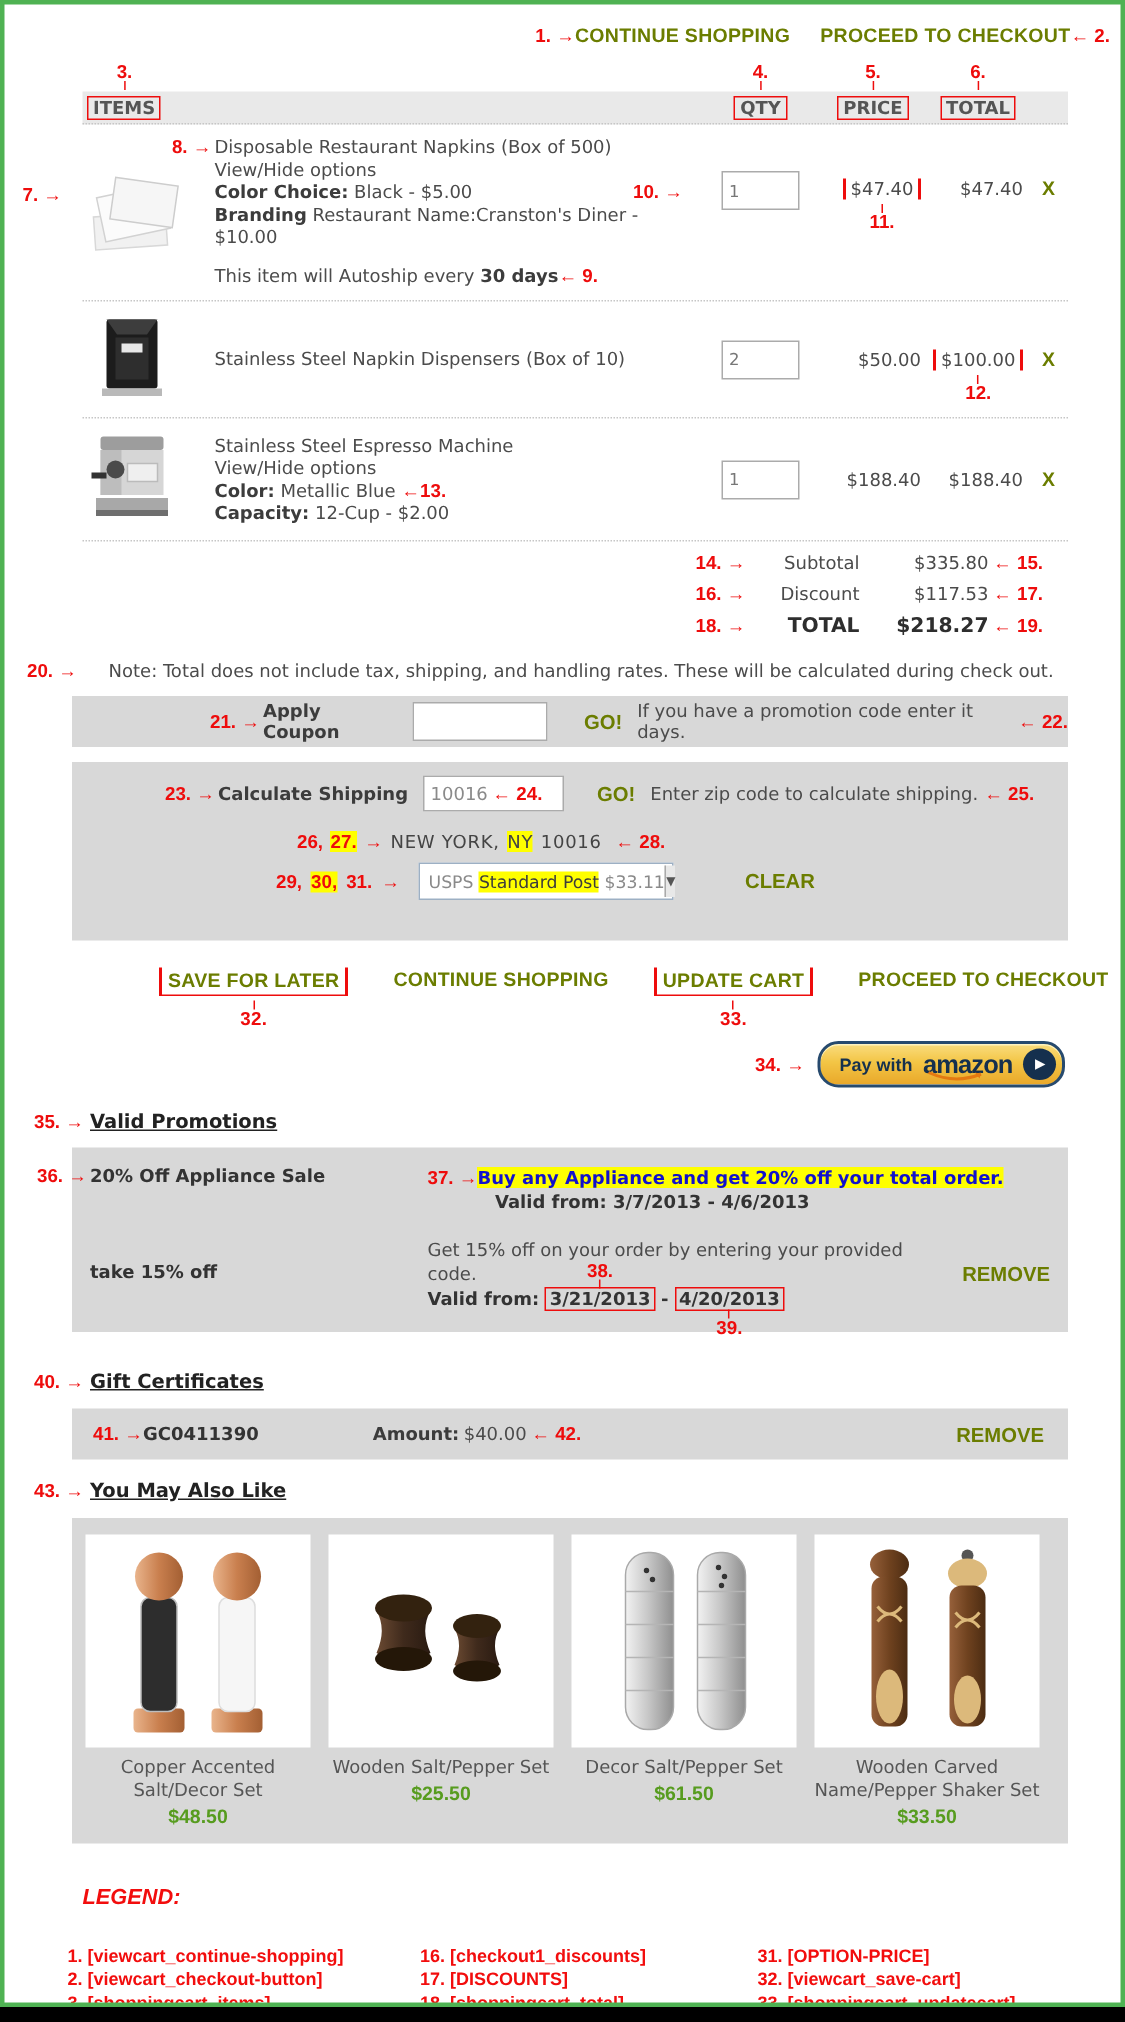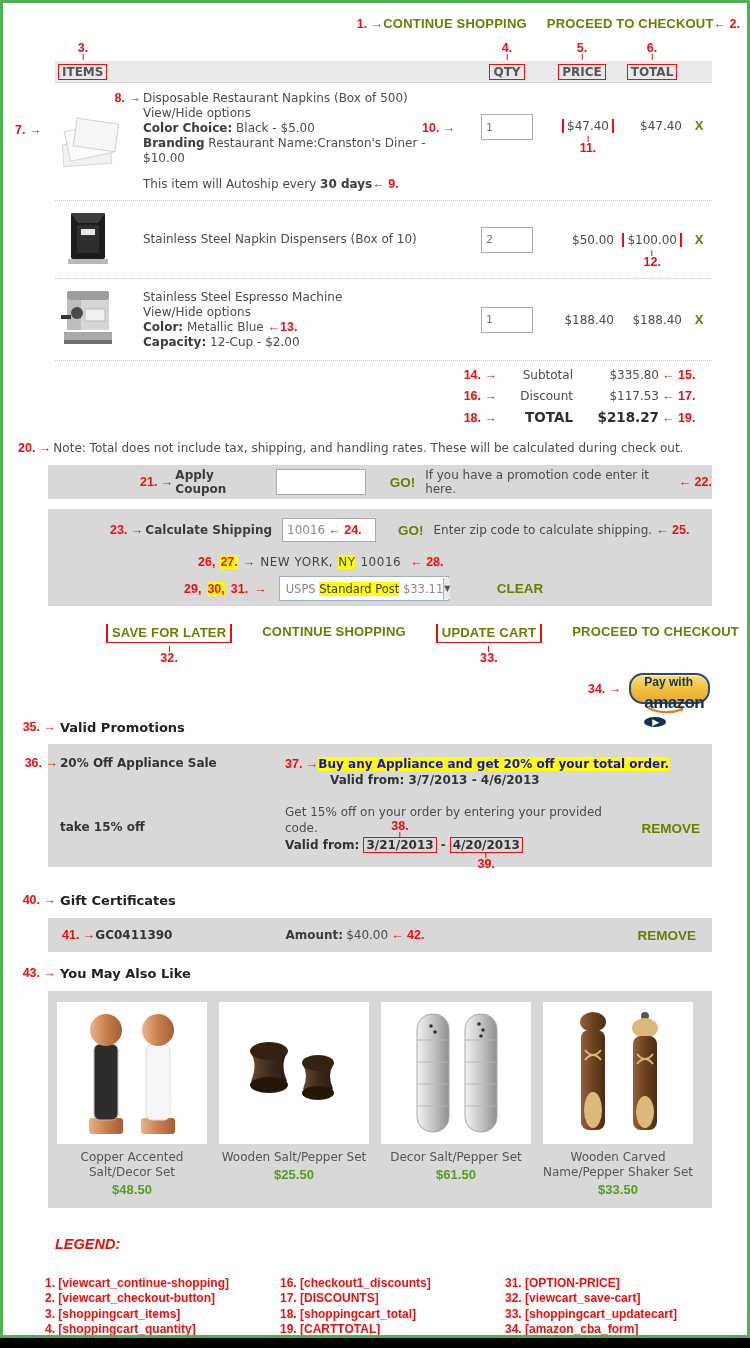--- a/index.html
+++ b/index.html
@@ -47,51 +47,51 @@
 
   
   .trow{display:flex;justify-content:flex-end;align-items:baseline;margin:4px 40px 0 0;line-height:17px;}
   .trow .lbl{width:74px;text-align:right;}
   .trow .val{width:86px;text-align:right;}
   .trow .annl{margin-right:2px;}
   .trow .annr{width:48px;text-align:left;margin-left:3px;}
   .trow.big .lbl,.trow.big .val{font-weight:bold;color:#2e2e2e;font-size:13.5px;}
 
   .noteline{display:flex;margin:14px 0 0 18px;align-items:baseline;}
-  .noteline .txt{margin-left:2px;}
+  .noteline .txt{margin-left:21px;}
 
   .graybar{background:#d8d8d8;margin:10px 38px 0 48px;}
   .coupon{height:34px;display:flex;align-items:center;padding-left:92px;gap:10px;}
   .inputw{width:84px;height:22px;border:1px solid #ababab;background:#fff;display:inline-flex;align-items:center;padding:0 4px;color:#8a8a8a;}
   .coupon input{width:84px;height:22px;border:1px solid #ababab;background:#fff;}
-  .shipblock{padding:9px 0 5px 0;}
+  .shipblock{padding:9px 0 27px 0;}
   .shiprow{display:flex;align-items:center;padding-left:62px;gap:10px;}
   .cityrow{padding-left:150px;margin-top:13px;display:flex;align-items:baseline;gap:5px;color:#444;text-align:center;}
   .cityrow .cityname{letter-spacing:.5px;}
   .optrow{padding-left:136px;margin-top:7px;display:flex;align-items:center;gap:6px;}
   .fselect{width:168px;height:23px;border:1px solid #9db0c4;background:#fff;display:flex;align-items:center;}
   .fselect .optxt{flex:1;padding-left:6px;color:#8a8a8a;font-size:11.5px;white-space:nowrap;}
   .fselect .optxt .dsc{color:#3c3c3c;}
   .fselect .arrowbtn{width:17px;height:21px;background:#e8e8e8;border-left:1px solid #aaa;display:flex;align-items:center;justify-content:center;color:#555;font-size:8px;}
   .clear{margin-left:42px;font-size:13.5px;}
 
   .btnrow{display:flex;gap:30px;margin:18px 0 0 106px;}
   .abtn{position:relative;font-size:13px;letter-spacing:.2px;}
   .bracket{border-left:2px solid #ee0c0c;border-right:2px solid #ee0c0c;border-bottom:1px solid #ee0c0c;padding:1px 4px 2px;display:inline-block;}
   .abtn .uann{top:22px;}
 
   .amzrow{display:flex;justify-content:flex-end;align-items:center;margin:30px 40px 0 0;gap:8px;}
-  .amzn{display:flex;align-items:flex-start;height:27px;padding:0 4px 0 13px;border-radius:14px;
-    background:linear-gradient(#fadd7e,#f3c545 45%,#e9a82a);border:2px solid #274a6e;box-shadow:inset 0 1px 0 #fff3c0;gap:7px;flex-direction:column;}
+  .amzn{display:flex;align-items:center;height:27px;padding:0 4px 0 13px;border-radius:14px;
+    background:linear-gradient(#fadd7e,#f3c545 45%,#e9a82a);border:2px solid #274a6e;box-shadow:inset 0 1px 0 #fff3c0;gap:7px;}
   .amzn .pw{color:#15304e;font-weight:bold;font-family:"Liberation Sans",sans-serif;font-size:12px;}
   .amzn .brand{position:relative;color:#15304e;font-weight:bold;font-family:"Liberation Sans",sans-serif;font-size:17px;letter-spacing:-.6px;line-height:14px;}
   .amzn .smile{position:absolute;left:2px;bottom:-5px;}
   .amzn .circ{width:21px;height:21px;border-radius:50%;background:#15304e;color:#fff;display:flex;align-items:center;justify-content:center;font-size:9px;padding-left:1px;}
 
-  .sechdr{position:relative;margin:16px 3px 0 60px;font-weight:bold;color:#222;font-size:13px;font-family:"DejaVu Sans",sans-serif;}
+  .sechdr{position:relative;margin:16px 3px 0 60px;font-weight:bold;color:#222;font-size:13px;font-family:"DejaVu Sans",sans-serif;text-decoration:underline;}
   .sechdr .ann{position:absolute;right:100%;margin-right:4px;top:0;}
 
   .promobox{position:relative;background:#d8d8d8;margin:9px 38px 0 48px;padding:12px 12px 14px 12px;}
   .promorow{display:flex;}
   .pname{width:225px;font-weight:bold;color:#333;position:relative;}
   .pname .ann{position:absolute;right:100%;margin-right:2px;}
   .pdesc{width:390px;line-height:16px;}
   .pdesc .dhl{color:#1111cc;font-weight:bold;font-family:"DejaVu Sans",sans-serif;}
   .pvalid{font-weight:bold;color:#333;margin-left:45px;}
   .promorow2{margin-top:16px;}
@@ -99,21 +99,21 @@
   .pdesc2{width:330px;line-height:16px;}
   .vline{margin-top:1px;font-weight:bold;color:#333;display:flex;align-items:center;gap:4px;}
   .datebox{position:relative;border:1px solid #ee0c0c;padding:0 2px;display:inline-block;}
   .datebox .oann{position:absolute;left:50%;transform:translateX(-50%);display:flex;flex-direction:column;align-items:center;line-height:12px;}
   .datebox .above{bottom:100%;}
   .datebox .below{top:100%;}
   .premove{margin-left:auto;align-self:center;font-size:13.5px;}
 
   .giftbar{display:flex;align-items:center;height:34px;padding:0 14px;}
   .giftbar .gname{font-weight:bold;color:#333;}
-  .giftbar .amt{margin-left:113px;display:flex;align-items:baseline;gap:3px;}
+  .giftbar .amt{margin-left:76px;display:flex;align-items:baseline;gap:3px;}
 
   .featbox{background:#d8d8d8;margin:10px 38px 0 48px;padding:11px 8px;display:flex;gap:10px;}
   .card{width:152px;display:flex;flex-direction:column;align-items:center;}
   .card .imgbox{width:150px;height:142px;background:#fff;display:flex;align-items:center;justify-content:center;}
   .card .nm{margin-top:6px;text-align:center;color:#555;line-height:15px;}
   .card .pr{margin-top:2px;color:#579c1f;font-weight:bold;font-family:"Liberation Sans",sans-serif;font-size:13px;}
 
   .legend{margin:28px 0 0 55px;}
   .legend .ltitle{color:#f20d0d;font-weight:bold;font-style:italic;font-family:"Liberation Sans",sans-serif;font-size:14.5px;}
   .lcols{display:grid;grid-template-columns:235px 225px auto;margin:24px 0 0 -10px;}
@@ -301,21 +301,21 @@
   <div class="noteline">
     <span class="ann">20. →</span>
     <span class="txt">Note: Total does not include tax, shipping, and handling rates. These will be calculated during check out.</span>
   </div>
 
   <div class="graybar coupon">
     <span class="ann">21. →</span>
       <span class="boldk" style="margin-left:-8px;">Apply Coupon</span>
     <input value="" style="">
     <span class="olive" style="font-size:13.5px;margin-left:14px;">GO!</span>
-    <span>If you have a promotion code enter it here.</span>
+    <span>If you have a promotion code enter it days.</span>
       <span class="ann" style="margin-left:-6px;">← 22.</span>
   </div>
 
   <div class="graybar shipblock">
     <div class="shiprow">
       <span class="ann">23. →</span>
         <span class="boldk" style="margin-left:-8px;">Calculate Shipping</span>
       <span class="inputw">
           <span>10016</span>
           <span class="ann" style="margin-left:3px;">← 24.</span>

